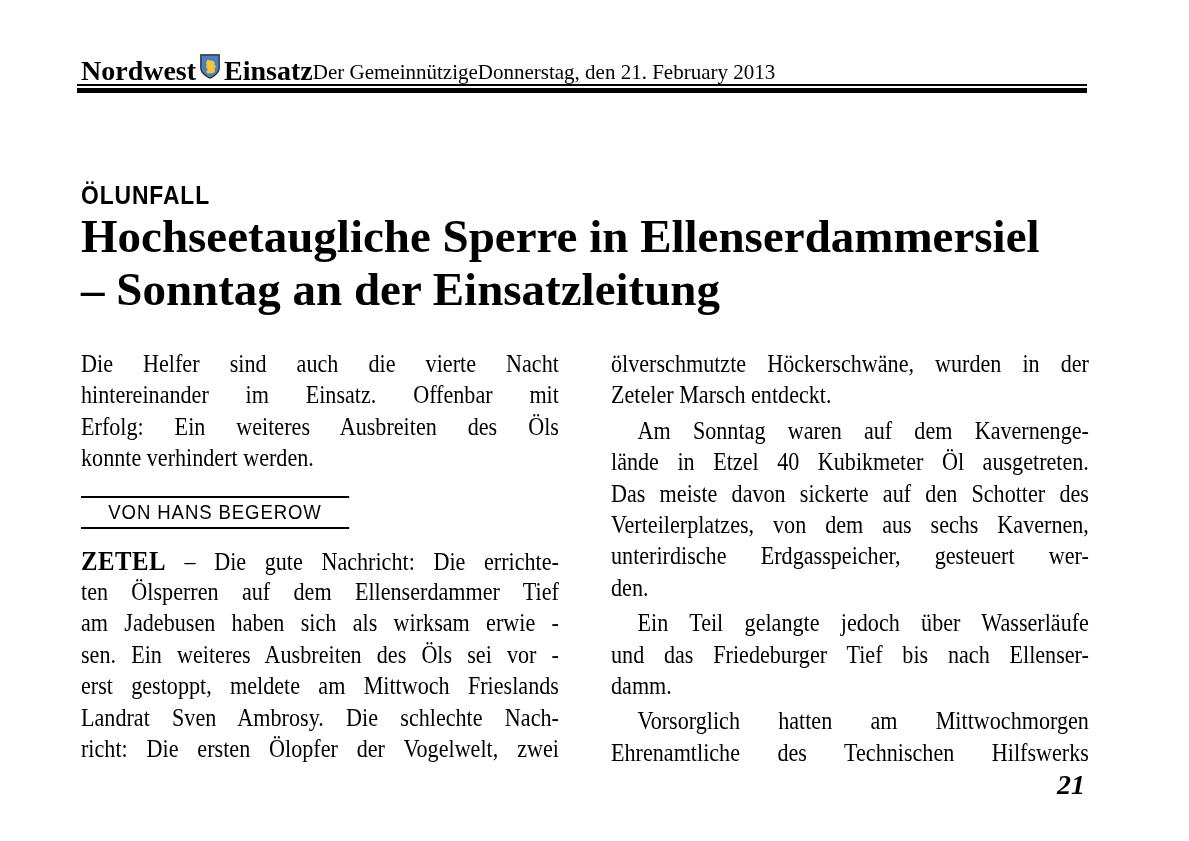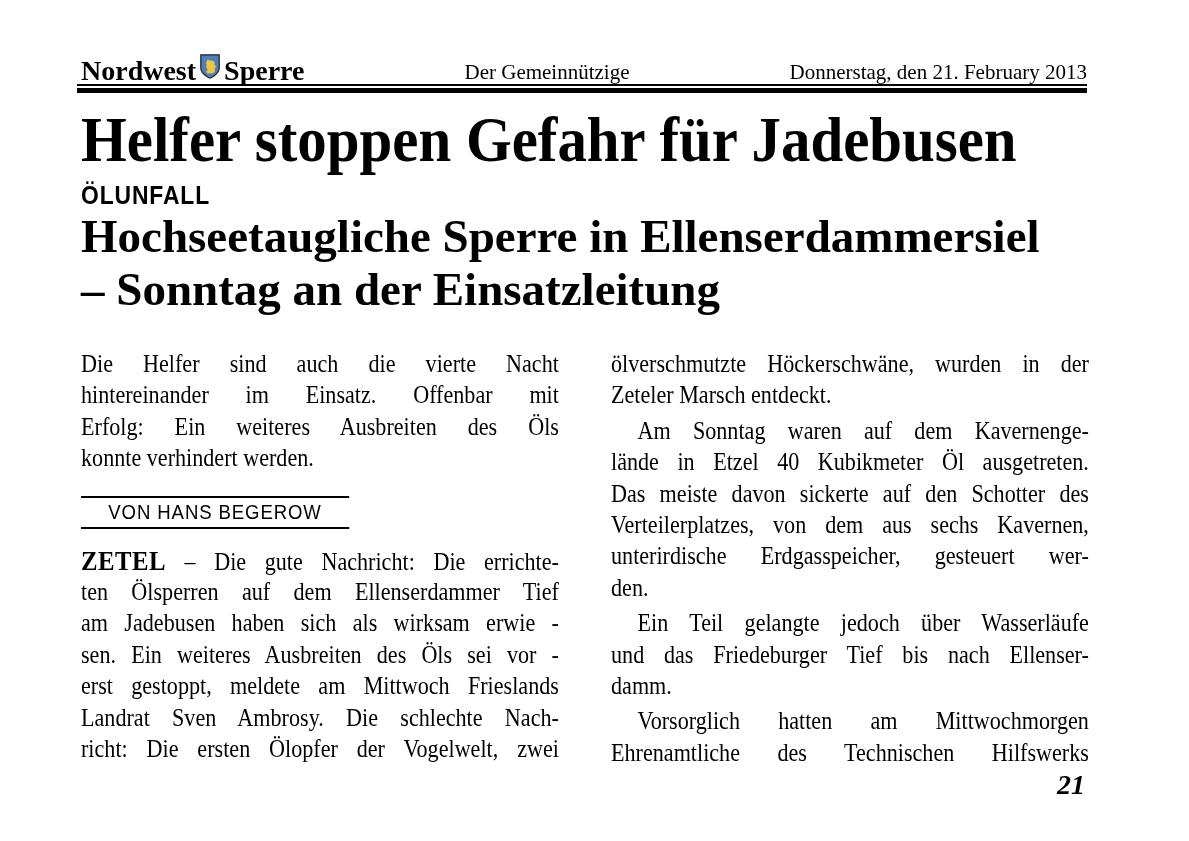--- a/index.html
+++ b/index.html
@@ -7,21 +7,21 @@
   body {
     width:1189px; height:841px;
     font-family:"Liberation Serif", "DejaVu Serif", serif;
     color:#000;
   }
   .page { position:relative; width:1189px; height:841px; background:#fff; overflow:hidden; }
 
   
   .masthead {
     position:absolute; left:81px; top:54px; width:1006px;
-    display:flex; justify-content:space-between; align-items:flex-end;
+    display:flex; justify-content:flex-start; align-items:flex-end;
   }
   .nameplate { display:flex; align-items:center; font-size:28px; font-weight:bold; line-height:30px; }
   .crest { display:inline-block; margin:0 4px 2px 4px; }
   .masthead-center, .masthead-date { font-size:21px; line-height:30px; }
 
   .rule { position:absolute; left:77px; top:84px; width:1010px; }
   .rule-thin  { height:2px; background:#000; }
   .rule-gap   { height:2px; }
   .rule-thick { height:5px; background:#000; }
 
@@ -75,33 +75,32 @@
 
   <div class="masthead">
     <div class="nameplate">
       <span>Nordwest</span>
       <span class="crest">
         <svg width="20" height="25" viewBox="0 0 20 25" aria-hidden="true">
           <path d="M0.8,0.8 h18.4 v13.2 c0,6.2 -9.2,10.2 -9.2,10.2 c0,0 -9.2,-4 -9.2,-10.2 z" fill="#4d7fc0" stroke="#222" stroke-width="1.2"></path>
           <path d="M7.2,19.5 c-1.4,-1.8 -0.4,-3.2 0.8,-4.2 c-2,-1 -2.3,-3 -1.2,-4.8 c-1,-1 -1,-2.2 -0.1,-3.2 l1.3,-2.2 c0.2,1.8 1.9,1.2 3.1,1.3 c2.8,0.2 4.1,2 3.2,4.1 c1.9,1.1 1.8,3.1 0.1,4.7 c1.1,1.3 0.8,2.9 -1.7,4.1 z" fill="#f2c83a"></path>
         </svg>
       </span>
-      <span>Sperre</span>
+      <span>Einsatz</span>
     </div>
     <div class="masthead-center">Der Gemeinnützige</div>
     <div class="masthead-date">Donnerstag, den 21. February 2013</div>
   </div>
 
   <div class="rule">
     <div class="rule-thin"></div>
     <div class="rule-gap"></div>
     <div class="rule-thick"></div>
   </div>
 
-  <h1 class="headline"><span>Helfer stoppen Gefahr für Jadebusen</span></h1>
 
   <div class="kicker"><span>ÖLUNFALL</span></div>
 
   <div class="subheadline">
     <div class="shl">Hochseetaugliche Sperre in Ellenserdammersiel</div>
     <div class="shl">– Sonntag an der Einsatzleitung</div>
   </div>
 
   <div class="col col-left">
     <div class="lead">

